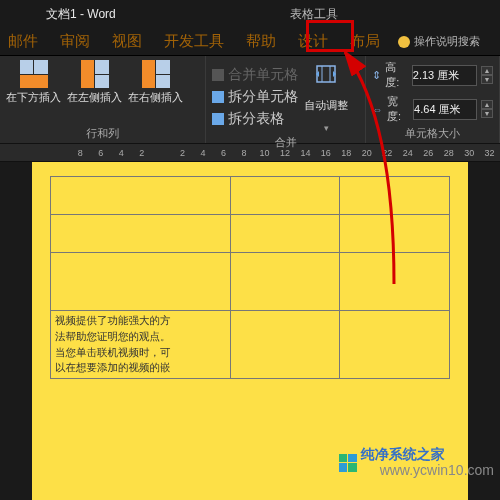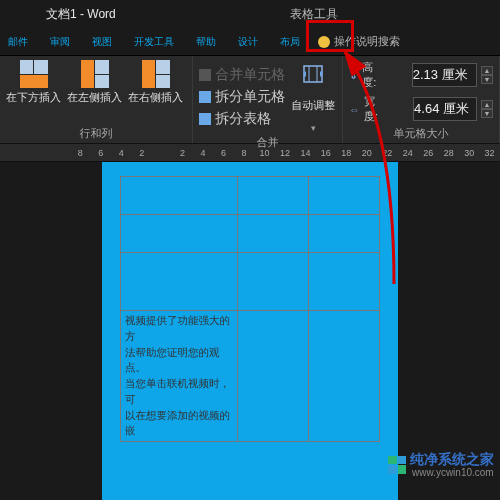--- a/index.html
+++ b/index.html
@@ -35,22 +35,22 @@
   .tabrow {
     height: 28px;
     display: flex;
     align-items: center;
     gap: 14px;
     padding-left: 4px;
     border-bottom: 1px solid #000;
     position: relative;
   }
   .tab {
-    color: #0ea5e9;
-    font-size: 10px;
+    color: #a16207;
+    font-size: 15px;
     padding: 4px 4px;
     cursor: pointer;
   }
   .layout-frame {
     position: absolute;
     left: 306px; top: 20px;
     width: 48px; height: 32px;
     border: 3px solid #d40000;
     pointer-events: none;
   }
@@ -100,25 +100,24 @@
   }
   .autofit .ic { width: 30px; height: 28px; display:flex; align-items:center; justify-content:center; }
   .autofit .ic svg { width: 26px; height: 24px; }
   .chev { font-size: 9px; color: #999; }
 
   .sizecol { display: flex; flex-direction: column; gap: 4px; }
   .sizerow { display: flex; align-items: center; gap: 4px; }
   .dimlabel { color: #ccc; font-size: 11px; }
   .dimval {
     background: #1e1e1e; border: 1px solid #555;
-    color: #eee; font-size: 13px;
+    color: #eee; font-size: 11px;
     width: 72px;
     padding: 2px 0;
     display: inline-block;
-    margin-left: 23px;
   }
   .spin { display:flex; flex-direction:column; }
   .spin div { width:12px; height:9px; background:#333; border:1px solid #555; font-size:7px; text-align:center; line-height:7px; color:#aaa;}
 
   
   .ruler {
     height: 18px;
     background: #2a2a2a;
     color: #aaa;
     font-size: 9px;
@@ -135,22 +134,22 @@
     position: absolute;
     top: 162px;
     left: 0;
     right: 0;
     bottom: 0;
     background: #1a1a1a;
     display: flex;
     justify-content: center;
   }
   .page {
-    background: #0ea5e9;
-    width: 296px;
+    background: #fde047;
+    width: 436px;
     margin-top: 0;
     padding: 14px 18px 60px 18px;
   }
   table.doc {
     border-collapse: collapse;
     width: 100%;
     font-size: 11px;
     color: #333;
   }
   table.doc td {
@@ -181,21 +180,21 @@
     right: 6px; bottom: 22px;
     display: flex; align-items: center; gap: 4px;
     color: #3570c8;
     font-weight: bold;
     font-size: 14px;
   }
   .wm .logo { display:grid; grid-template-columns:1fr 1fr; grid-template-rows:1fr 1fr; gap:1px; width:18px; height:18px;}
   .wm .logo div { background:#2bb673; }
   .wm .logo div:nth-child(2){background:#2e9cd6;}
   .wm .logo div:nth-child(3){background:#2e9cd6;}
-  .wm .sub { font-size: 10px; color:#888; font-weight:normal; margin-left:2px;}
+  .wm .sub { font-size: 14px; color:#888; font-weight:normal; margin-left:19px;}
   .wm-col { display:flex; flex-direction:column; line-height:1.1;}
 </style>
 </head>
 <body>
 
 <div class="titlebar">
   <span class="doc-title">文档1 - Word</span>
   <span class="tool-ctx">表格工具</span>
 </div>
 

